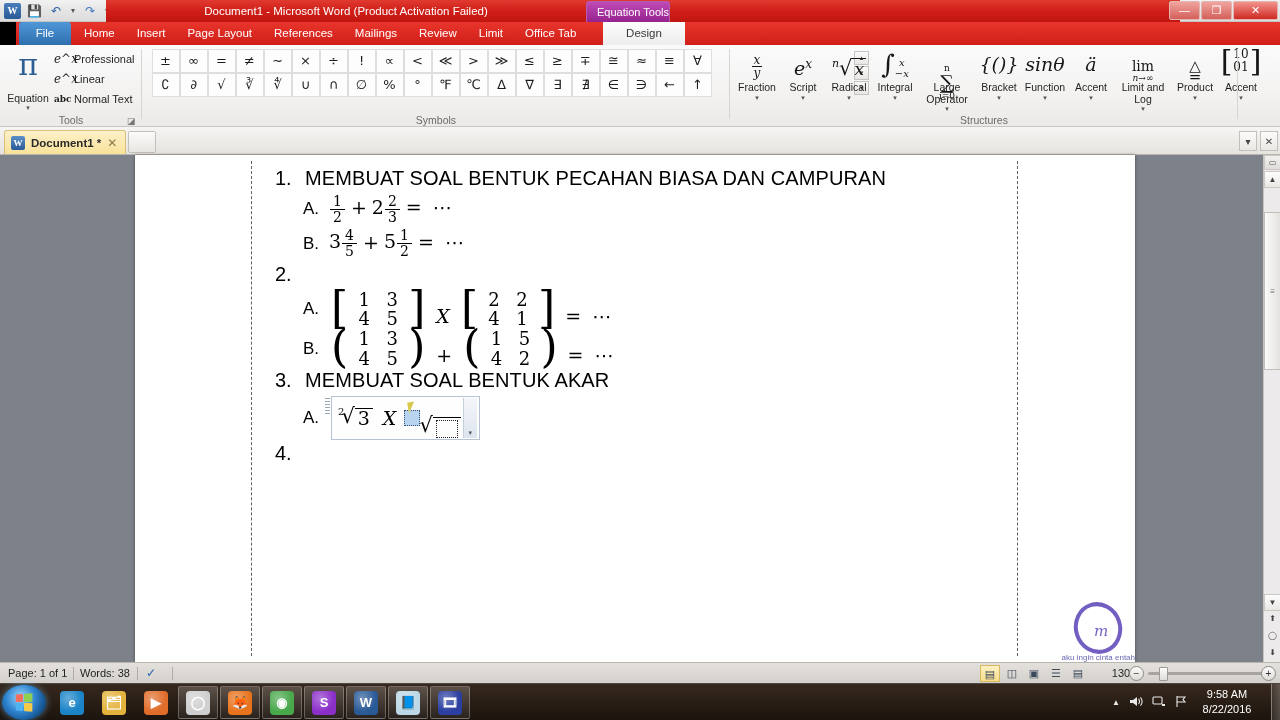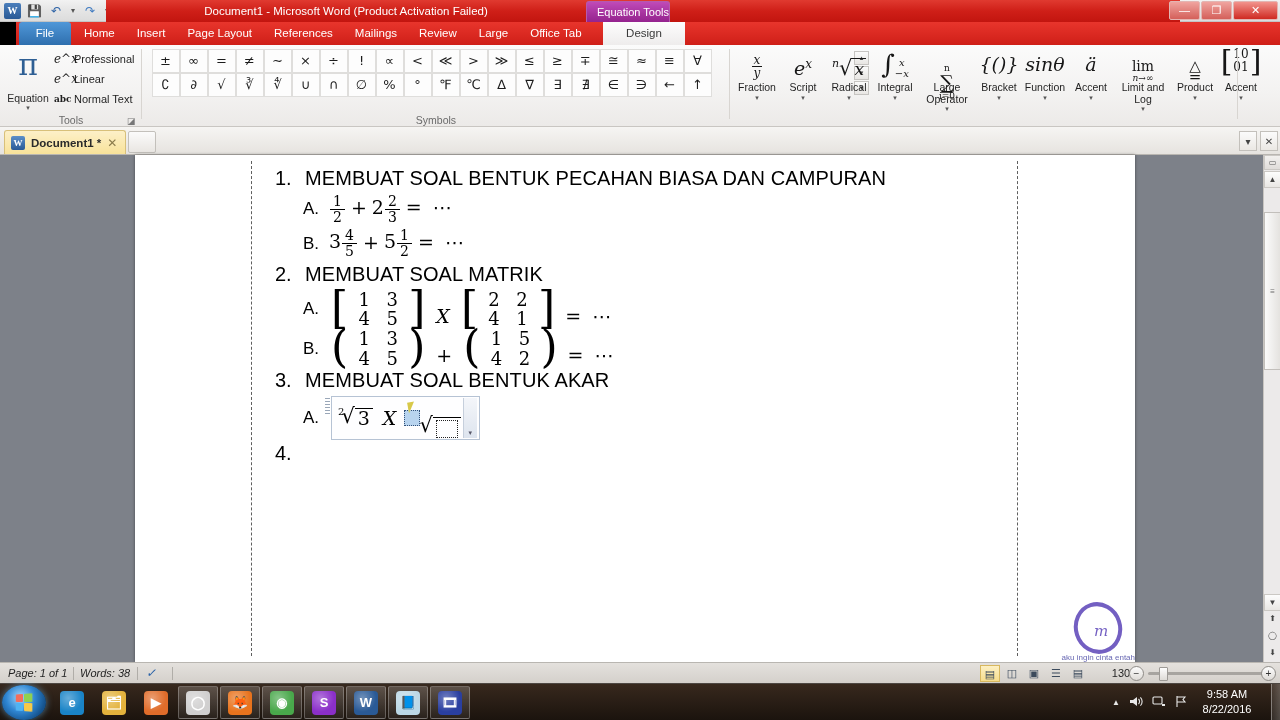--- a/index.html
+++ b/index.html
@@ -354,21 +354,21 @@
     font-size: 8px; text-align: center; line-height: 13px; color: #555;
   }
 
   
   .statusbar {
     position: absolute; left: 0; top: 662px; width: 1280px; height: 21px;
     background: linear-gradient(to bottom,#e4e1dd,#d4d0cb);
     border-top: 1px solid #b9b6b1;
     font-size: 11px; color: #1f1f1f;
   }
-  .sb-item { position: absolute; top: 0; height: 23px; line-height: 21px; font-style: italic; }
+  .sb-item { position: absolute; top: 0; height: 23px; line-height: 21px; }
   .sb-div {
     position: absolute; top: 4px; width: 1px; height: 13px; background: #b0ada8;
   }
   .view-btns {
     position: absolute; right: 192px; top: 2px; display: flex; gap: 2px;
   }
   .view-btns .vb {
     width: 20px; height: 17px; text-align: center; line-height: 16px;
     font-size: 11px; color: #3b4a5c;
   }
@@ -465,21 +465,21 @@
 
   <div class="tabstrip">
     <div class="tab-file">File</div>
     <div class="tabs" id="tabs-host">
         <div class="tab">Home</div>
         <div class="tab">Insert</div>
         <div class="tab">Page Layout</div>
         <div class="tab">References</div>
         <div class="tab">Mailings</div>
         <div class="tab">Review</div>
-        <div class="tab">Large</div>
+        <div class="tab">Limit</div>
         <div class="tab">Office Tab</div>
       </div>
     <div class="tab-design-wrap">Design</div>
     <div class="helpbar">
       <div class="hb">⌃</div>
       <div class="hb help">?</div>
       <div class="hb">—</div>
       <div class="hb">❐</div>
       <div class="hb">✕</div>
     </div>
@@ -639,20 +639,21 @@
                   <span>0</span>
                   <span>0</span>
                   <span>1</span>
                 </span>
                 <span style="font-size:30px;line-height:.72;">]</span>
               </span></div>
             <span class="lbl">Accent</span>
             <span class="caret">▾</span>
           </div>
         </div>
+      <div class="grp-label">Structures</div>
       <div class="sep"></div>
     </div>
   </div>
 
   <div class="doctabbar">
     <div class="doctab">
       <span class="w-ico">W</span>
       <span>Document1 *</span>
       <span class="tclose">✕</span>
     </div>
@@ -687,21 +688,20 @@
             <span><span class="whole">3</span><span class="mfrac">
                 <span class="n">4</span>
                 <span class="d">5</span>
               </span><span class="op">+</span><span class="whole">5</span><span class="mfrac">
                 <span class="n">1</span>
                 <span class="d">2</span>
               </span><span class="op">=</span><span class="dots">⋯</span></span>
           </div>
           <div class="line" style="margin: 0px 0px 4px;">
             <span class="marker">2.</span>
-            <span class="q-title">MEMBUAT SOAL MATRIK</span>
           </div>
           <div class="mathline" style="margin: 0px 0px 1px 28px;">
             <span class="alpha">A.</span>
             <span><span class="matrix">
                 <span class="mbr">[</span>
                 <span class="mbody">
                   <span>1</span>
                   <span>3</span>
                   <span>4</span>
                   <span>5</span>

